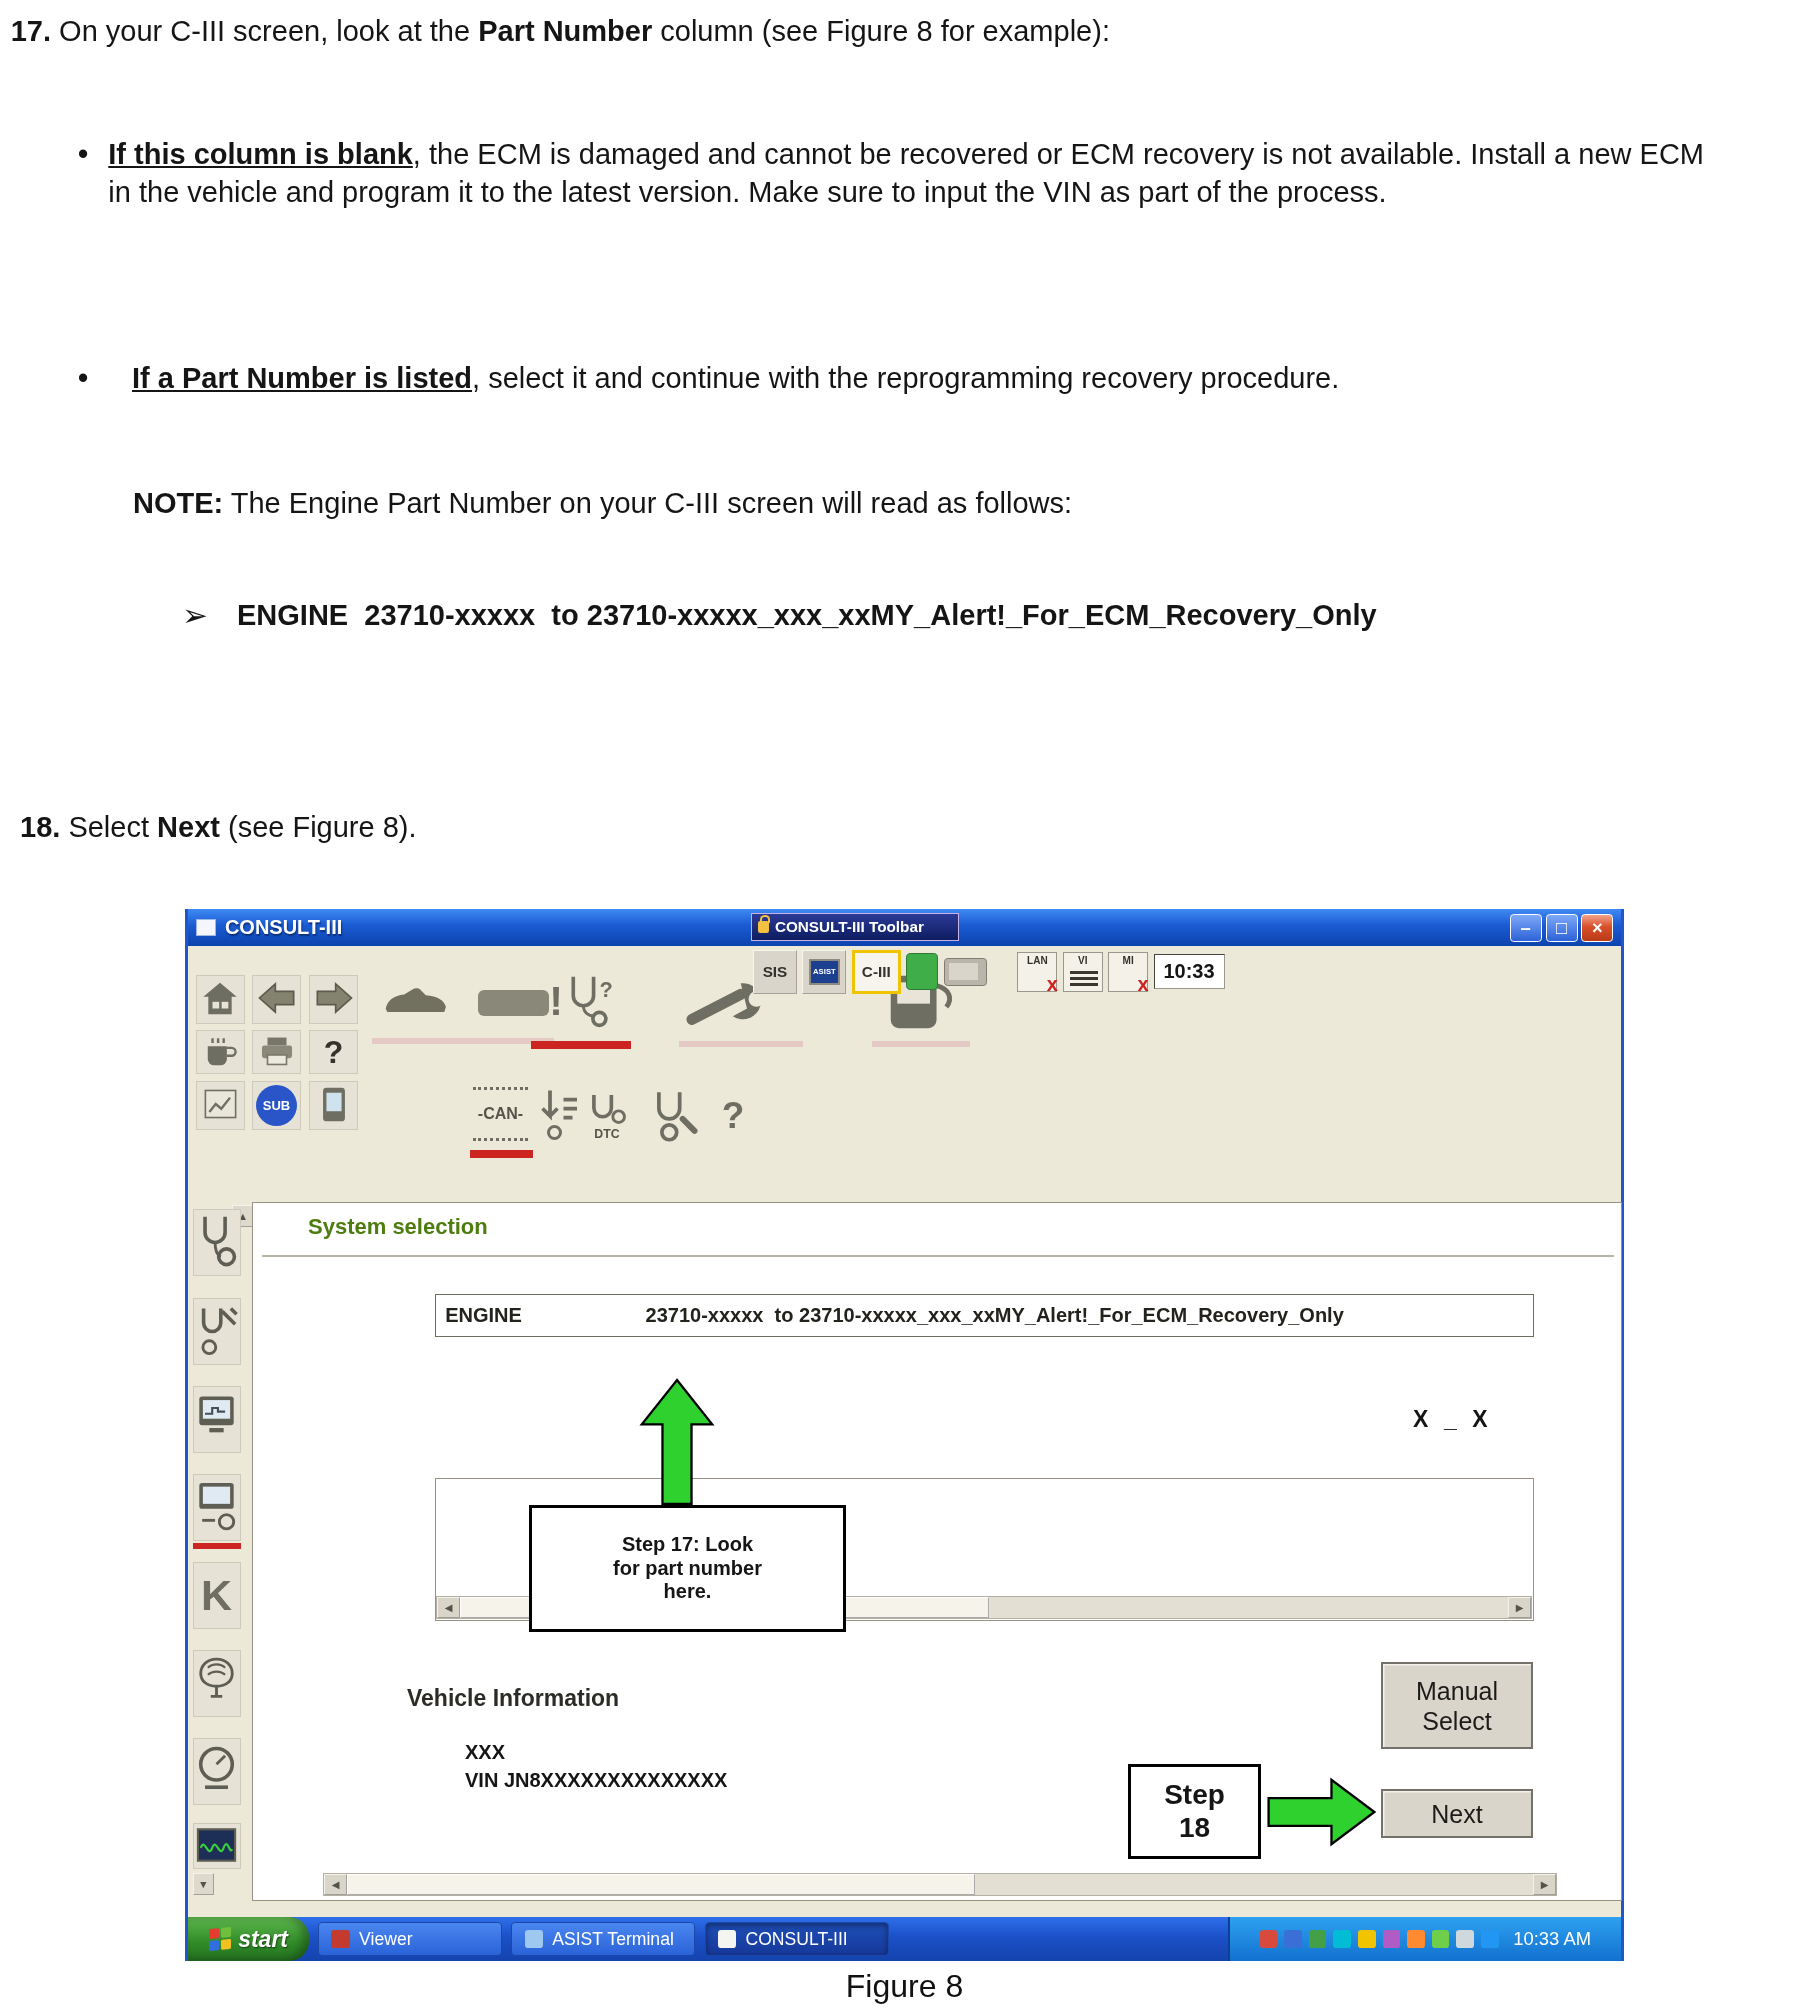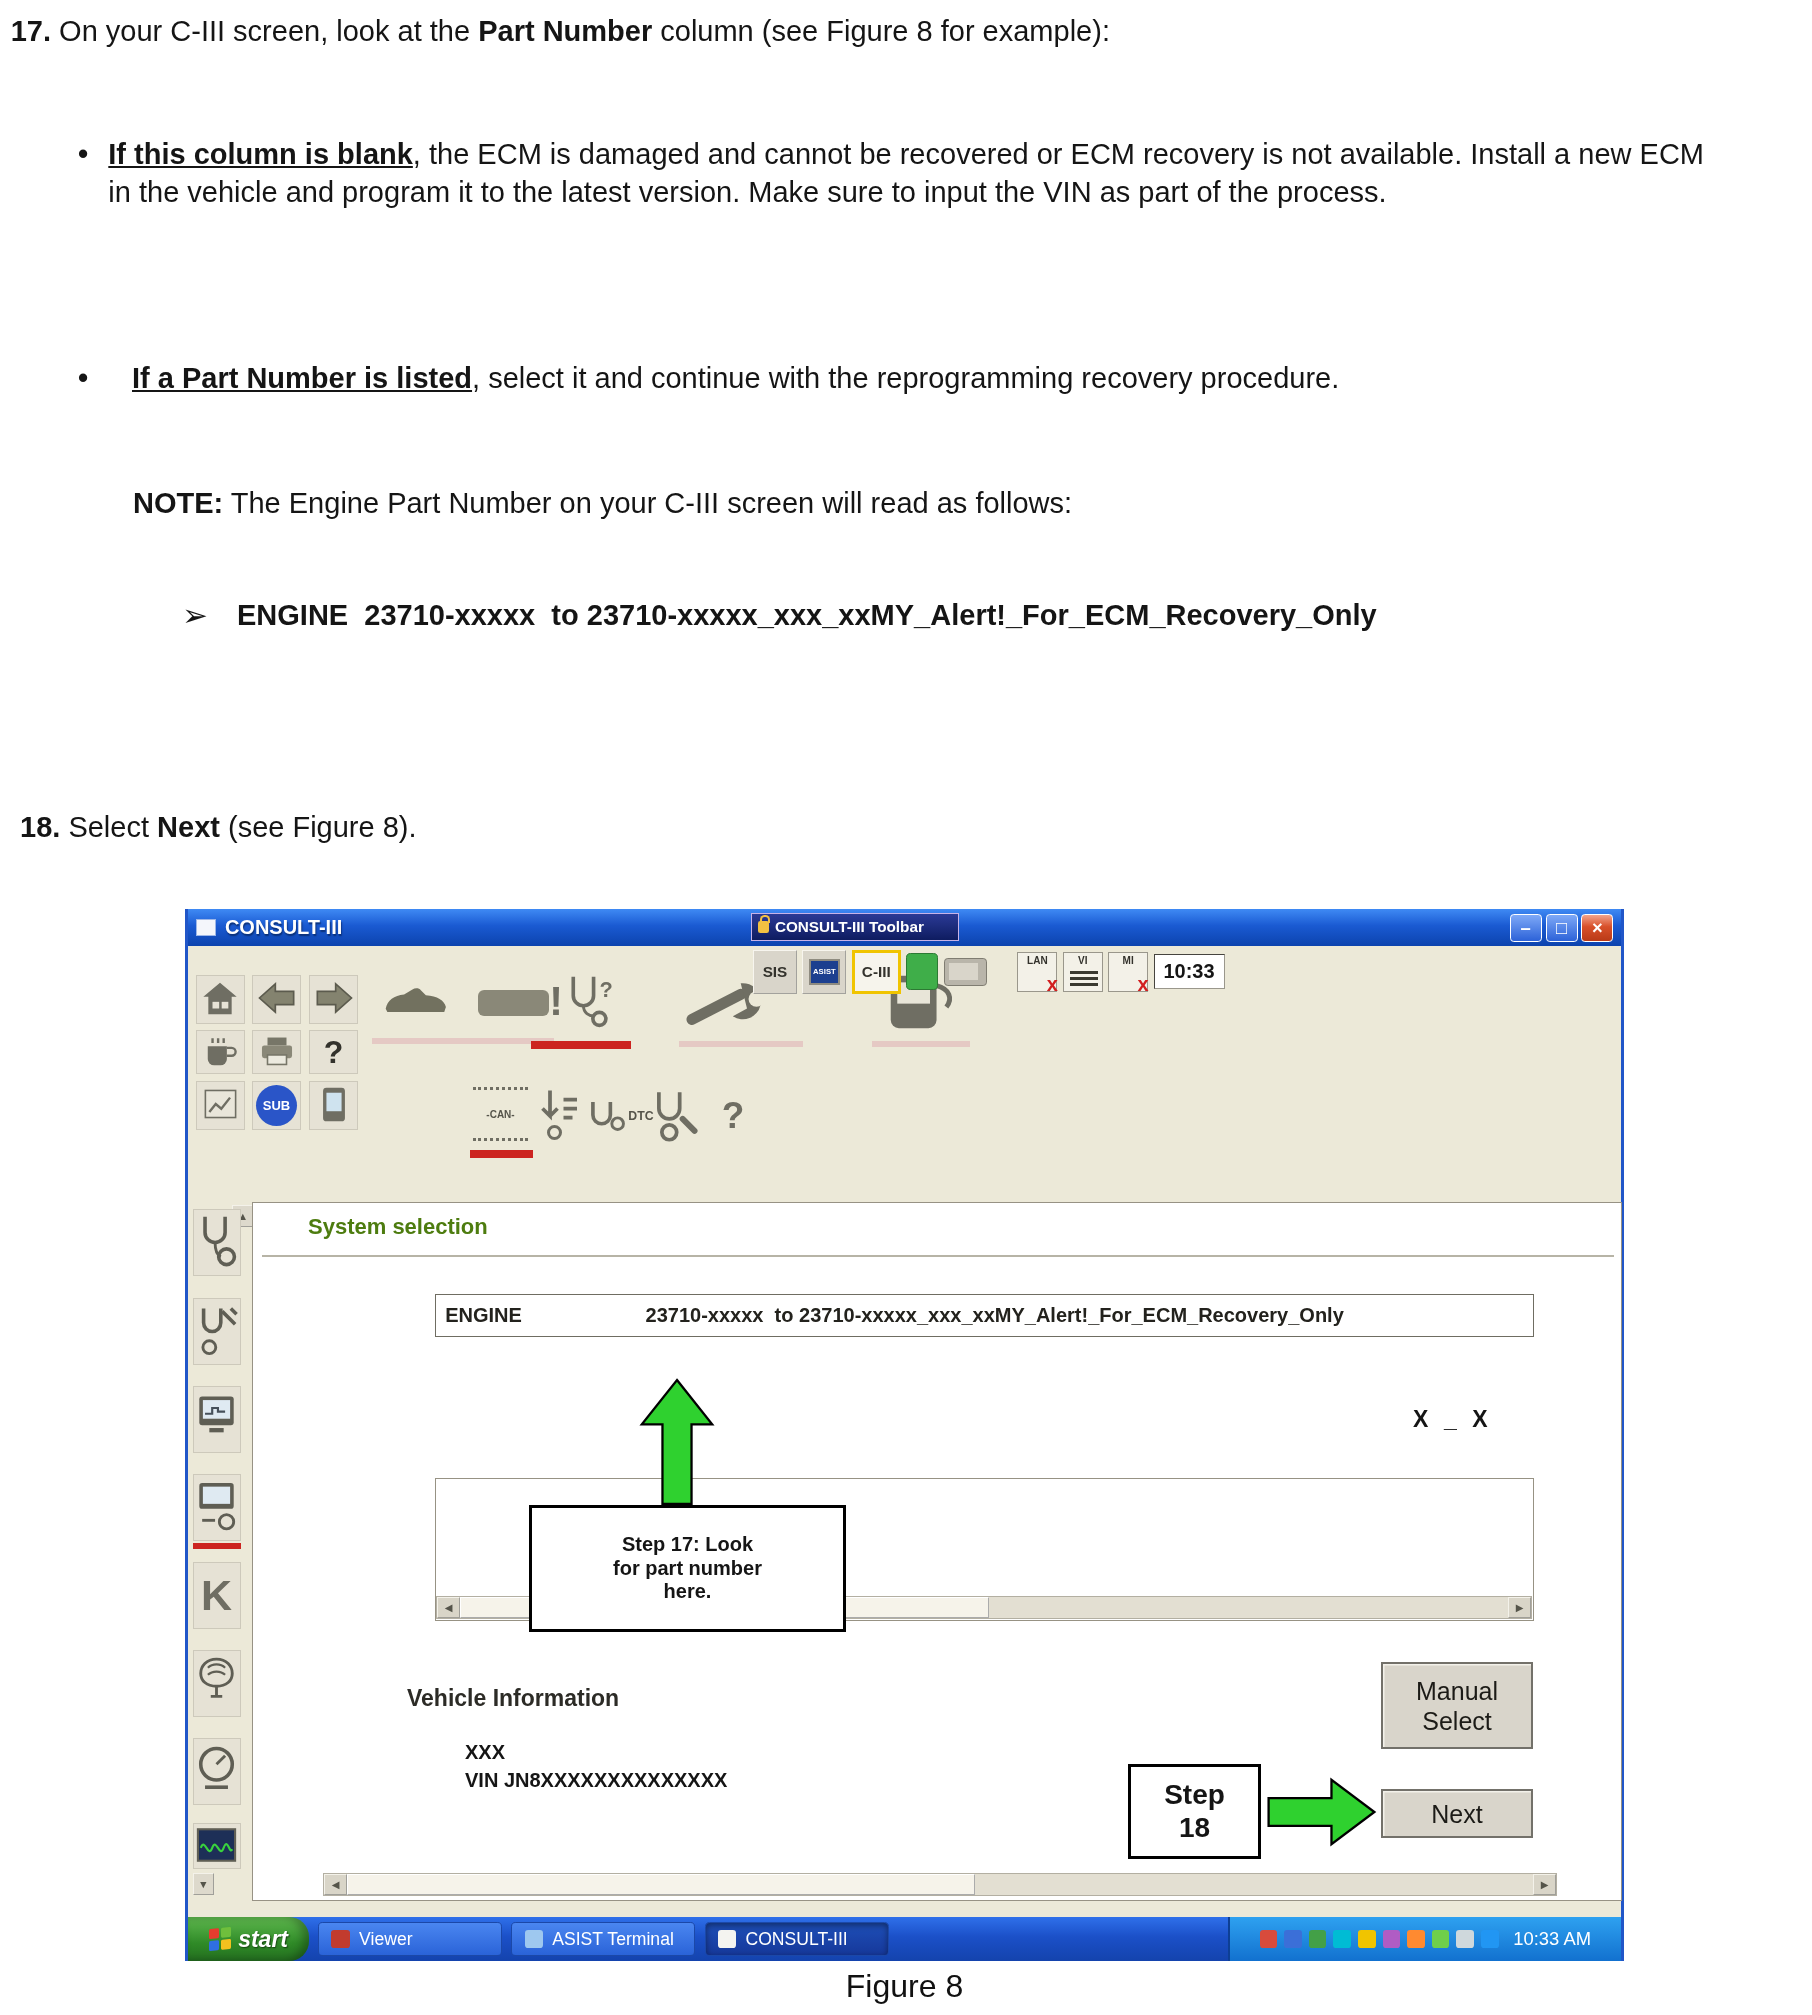--- a/index.html
+++ b/index.html
@@ -68,21 +68,21 @@
   
   .ibtn { position:absolute; display:flex; align-items:center; justify-content:center;
           background:#e6e2d5; border:1.5px solid #cdc9bb; }
   .iflat { position:absolute; display:flex; align-items:center; justify-content:center; }
   .qmark::before { content:"?"; font-size:32px; font-weight:bold; color:#33322c; }
   .bigq::before { content:"?"; font-size:37px; font-weight:bold; color:#6f6e63; }
   .bang::before { content:"!"; font-size:41px; font-weight:bold; color:#6f6e63; }
   .subc { width:41px; height:41px; border-radius:50%; background:#2a55c8; color:#fff;
           font-weight:bold; font-size:13px; display:flex; align-items:center; justify-content:center; }
   .canbox { width:55px; height:54px; border-top:3.1px dotted #6f6e63; border-bottom:3.1px dotted #6f6e63;
-            display:flex; align-items:center; justify-content:center; font-size:10px; font-weight:bold; color:#55544a; }
+            display:flex; align-items:center; justify-content:center; font-size:16px; font-weight:bold; color:#55544a; }
   .redbar { position:absolute; background:#cc2420; height:7.7px; }
   .pinkbar { position:absolute; background:#e5c9c4; height:6.1px; }
   .carrect { width:71px; height:26px; background:#8a8878; border-radius:6.1px; margin-left:7.7px; }
 
   
   .sidebar { left:0; top:293px; width:64px; height:699px; background:#ece9d8; }
   .sbb { position:absolute; left:4.6px; width:48px; height:67px; background:#e6e2d5; border:1.5px solid #cdc9bb;
          display:flex; align-items:center; justify-content:center; }
   .kletter::before { content:"K"; font-size:43px; font-weight:bold; color:#6f6e63; }
   .sb-arrow { position:absolute; width:21.5px; height:21.5px; background:#ddd9cc; border:1.5px outset #f4f2ea;
@@ -302,21 +302,21 @@
 
     <div class="iflat canbox" style="left:285px;top:178px;">-CAN-</div>
     <span class="redbar" style="left:282px;top:241px;width:63px;"></span>
     <div class="iflat" style="left:346px;top:178px;width:49px;height:58px;">
       <span><svg viewBox="0 0 60 76" width="46" height="57">
             <path d="M18 6v34l-10-10M18 40l10-10" stroke="#6f6e63" stroke-width="5" fill="none"></path>
             <path d="M36 18h18M36 30h18M36 42h12" stroke="#6f6e63" stroke-width="5"></path>
             <circle cx="24" cy="62" r="8" fill="none" stroke="#6f6e63" stroke-width="4"></circle>
           </svg></span>
     </div>
-    <div class="iflat" style="left:404px;top:178px;width:54px;height:58px;">
+    <div class="iflat" style="left:392px;top:178px;width:54px;height:58px;flex-direction:column;">
       <span><svg viewBox="0 0 60 44" width="44" height="32">
             <path d="M12 4v18a12 12 0 0 0 24 0V4" fill="none" stroke="#6f6e63" stroke-width="5"></path>
             <circle cx="46" cy="34" r="8" fill="none" stroke="#6f6e63" stroke-width="4"></circle>
           </svg></span>
       <span style="font-size:12.3px;font-weight:bold;color:#55544a;">DTC</span>
     </div>
     <div class="iflat" style="left:458px;top:178px;width:54px;height:58px;">
       <span><svg viewBox="0 0 70 76" width="52" height="57">
             <path d="M16 8v22a14 14 0 0 0 28 0V8" fill="none" stroke="#6f6e63" stroke-width="5"></path>
             <circle cx="30" cy="62" r="10" fill="none" stroke="#6f6e63" stroke-width="5"></circle>

